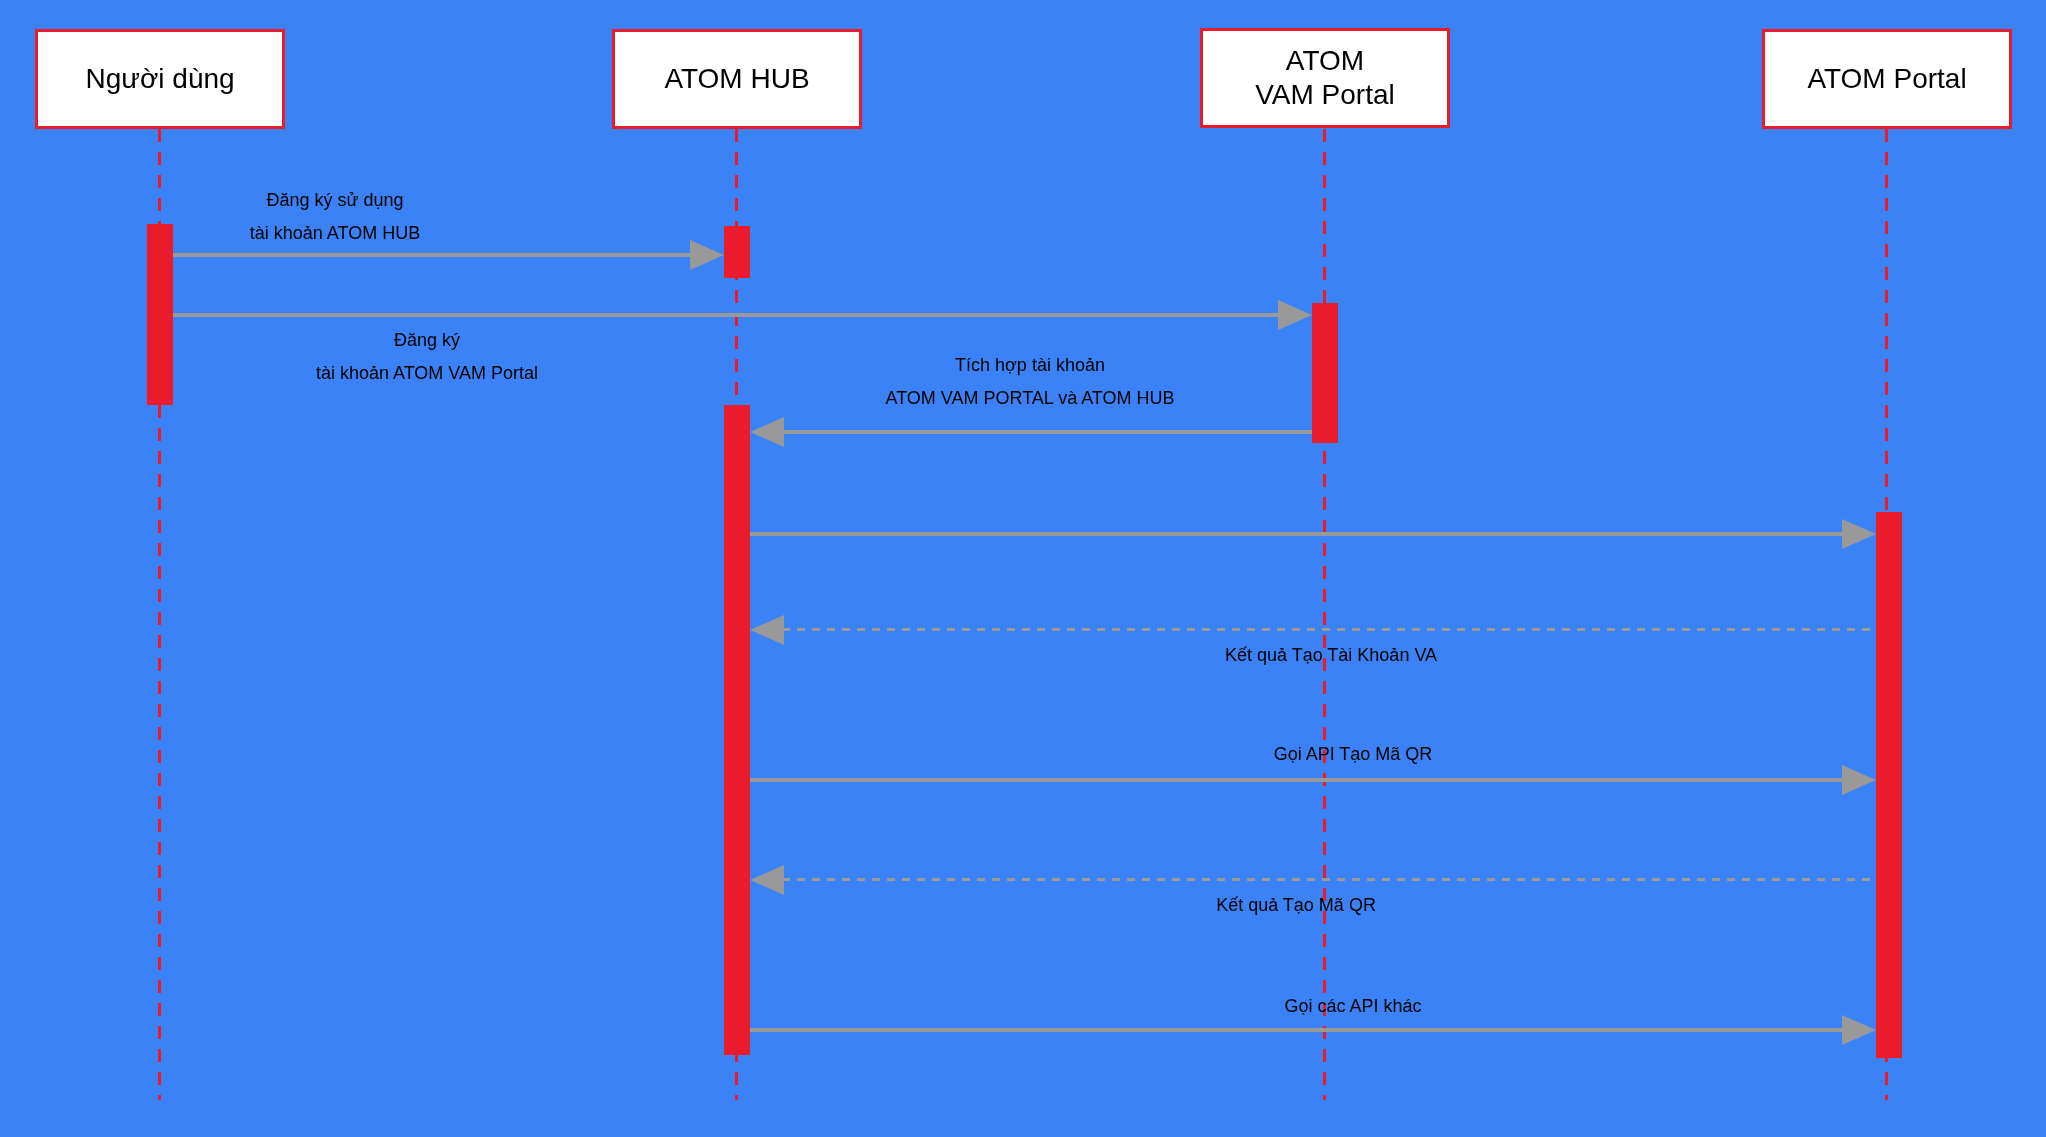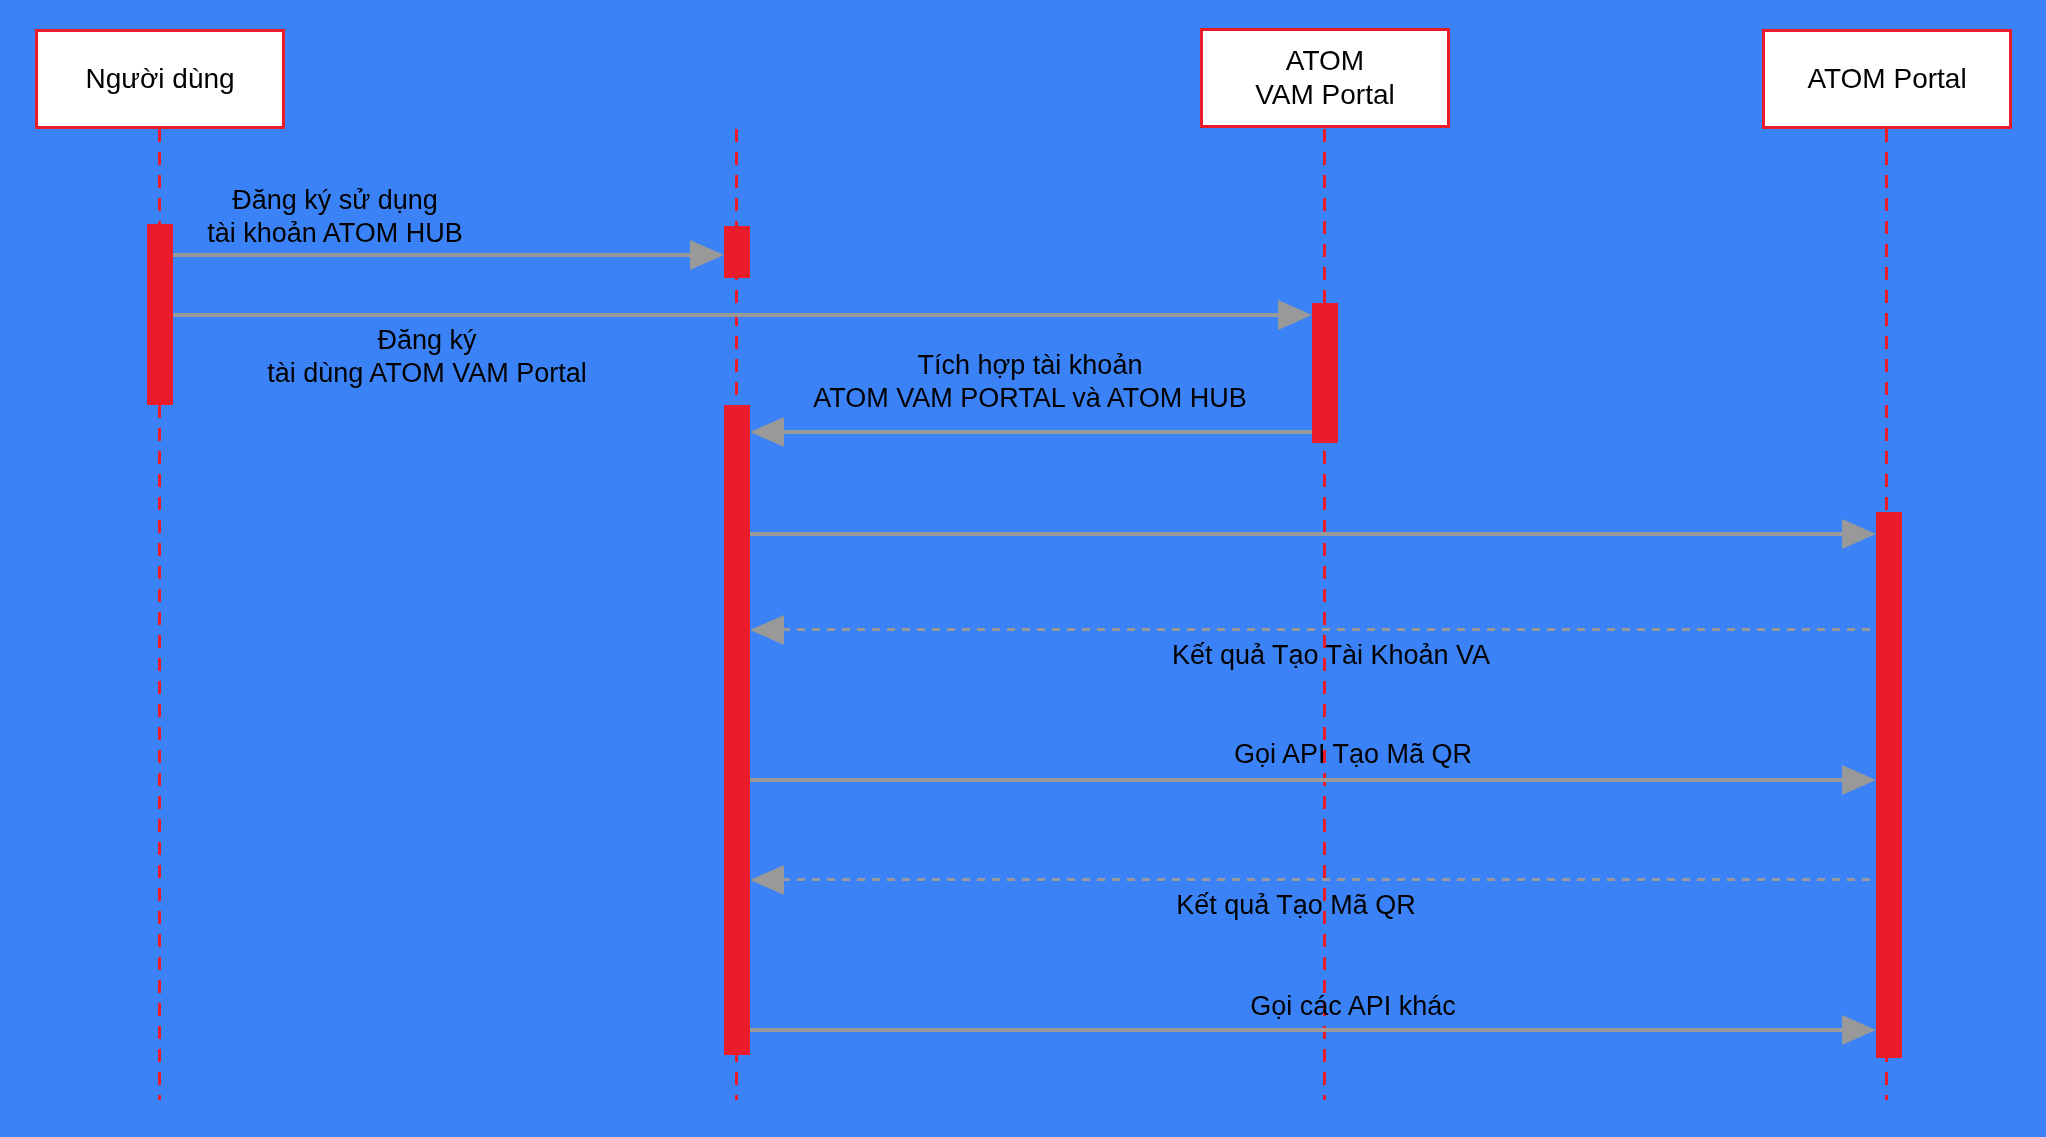--- a/index.html
+++ b/index.html
@@ -47,30 +47,31 @@
     width:0;height:0;
     border-top:15px solid transparent;
     border-bottom:15px solid transparent;
   }
   .ah-r{border-left:34px solid #999999;}
   .ah-l{border-right:34px solid #999999;}
   .mlabel{
     position:absolute;
     transform:translateX(-50%);
     text-align:center;
-    font-size:27px;line-height:33px;
+    font-size:18px;line-height:33px;
     white-space:pre-line;
   }
 </style>
 </head>
 <body>
 
 <div class="stage">
 
   <div class="pbox" style="left:35px;top:29px">Người dùng</div>
+  <div class="pbox" style="left:612px;top:29px">ATOM HUB</div>
   <div class="pbox" style="left:1200px;top:28px">ATOM
 VAM Portal</div>
   <div class="pbox" style="left:1762px;top:29px">ATOM Portal</div>
 
   <div class="lifeline" style="left:158px;top:129px;height:971px"></div>
   <div class="lifeline" style="left:735px;top:129px;height:971px"></div>
   <div class="lifeline" style="left:1323px;top:129px;height:971px"></div>
   <div class="lifeline" style="left:1885px;top:129px;height:971px"></div>
 
   <div class="bar" style="left:147px;top:224px;height:181px"></div>
@@ -80,21 +81,21 @@
   <div class="bar" style="left:1876px;top:512px;height:546px"></div>
 
   <div class="hline" style="left:173px;top:253px;width:521px"></div>
   <div class="ah ah-r" style="left:690px;top:240px"></div>
   <div class="mlabel" style="left:335px;top:184px">Đăng ký sử dụng
 tài khoản ATOM HUB</div>
 
   <div class="hline" style="left:173px;top:313px;width:1109px"></div>
   <div class="ah ah-r" style="left:1278px;top:300px"></div>
   <div class="mlabel" style="left:427px;top:324px">Đăng ký
-tài dùng ATOM VAM Portal</div>
+tài khoản ATOM VAM Portal</div>
 
   <div class="hline" style="left:780px;top:430px;width:532px"></div>
   <div class="ah ah-l" style="left:750px;top:417px"></div>
   <div class="mlabel" style="left:1030px;top:349px">Tích hợp tài khoản
 ATOM VAM PORTAL và ATOM HUB</div>
 
   <div class="hline" style="left:750px;top:532px;width:1096px"></div>
   <div class="ah ah-r" style="left:1842px;top:519px"></div>
 
   <div class="dline" style="left:782px;top:628px;width:1094px"></div>

